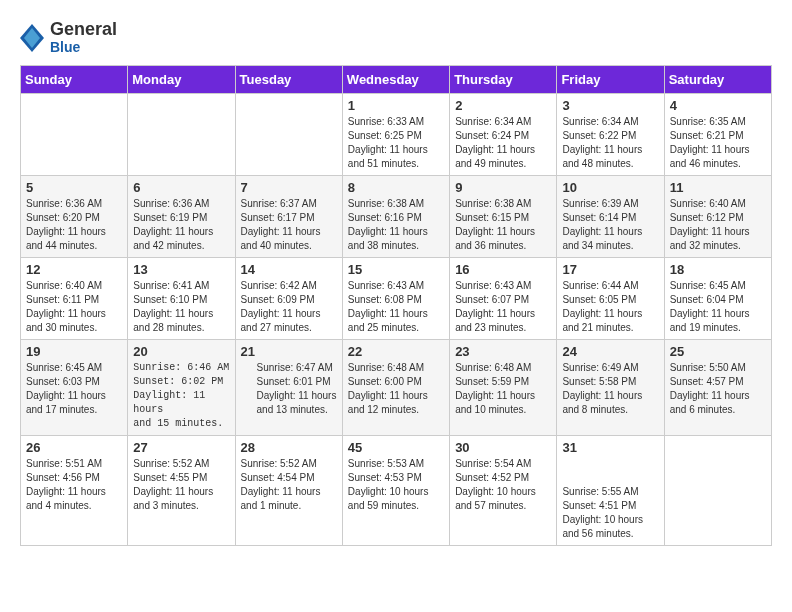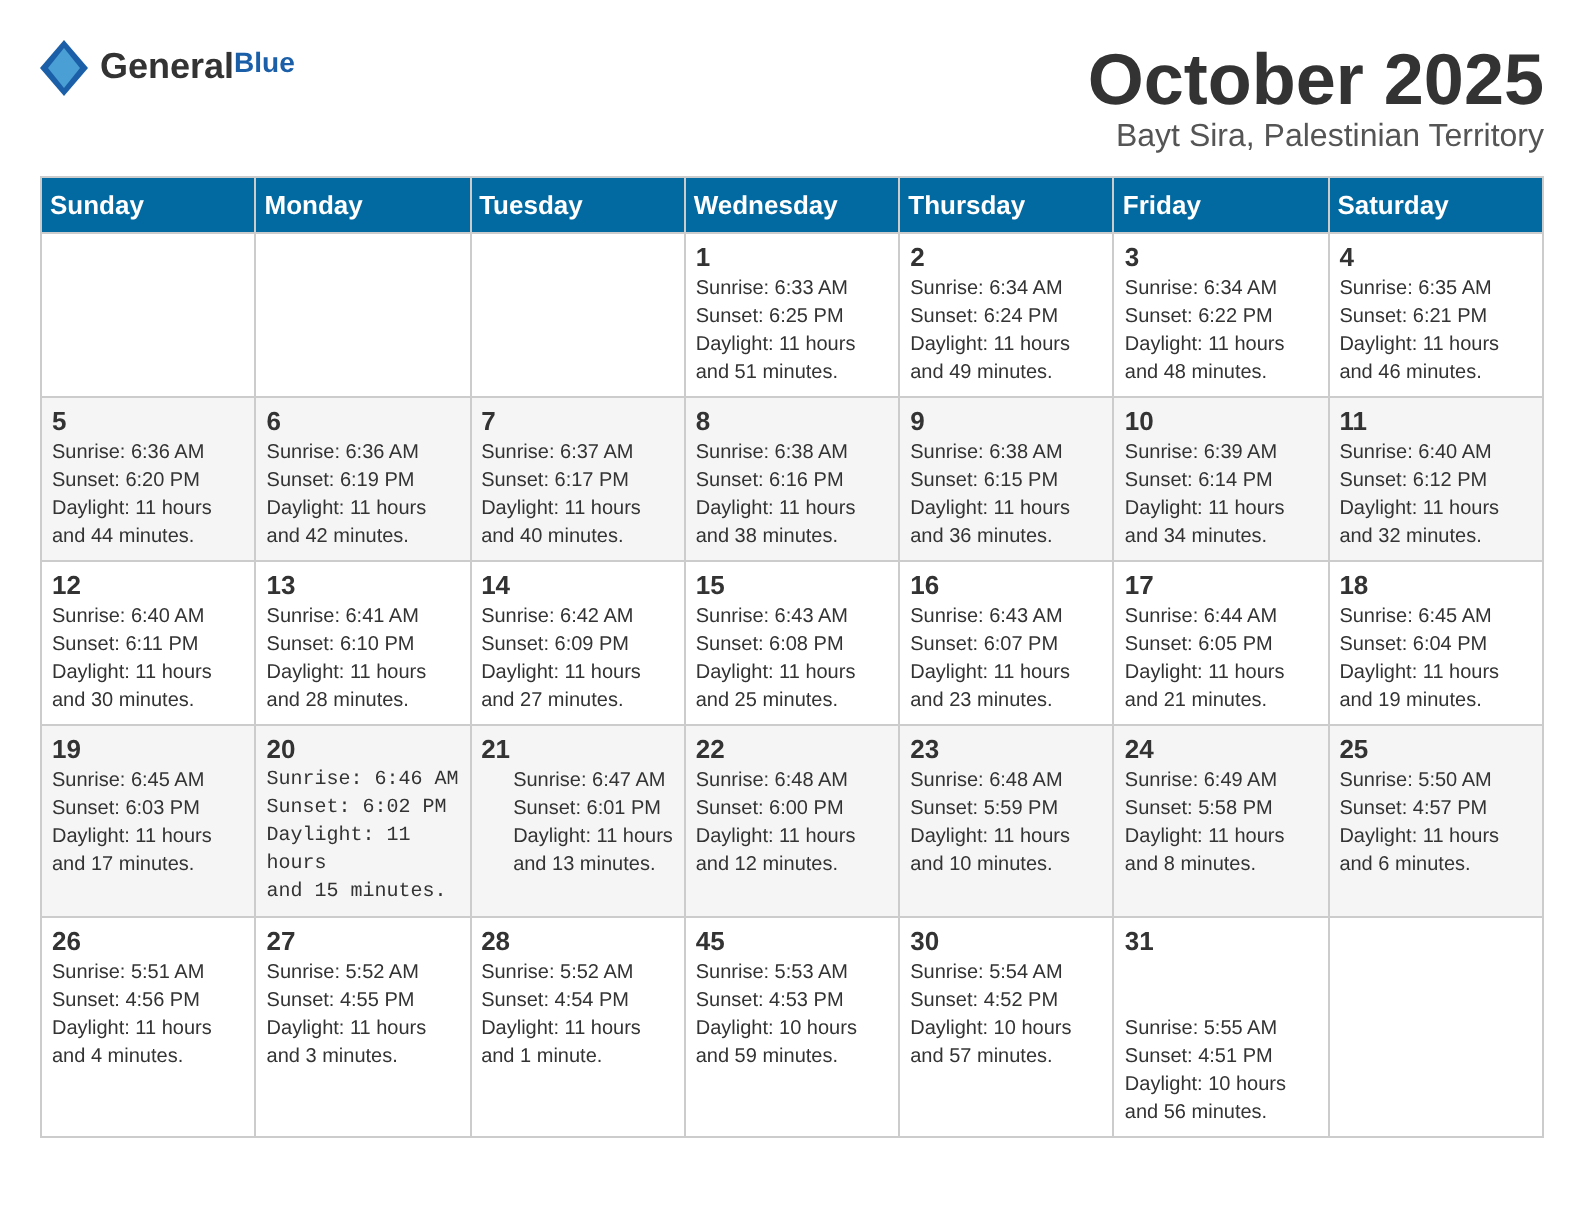--- a/index.html
+++ b/index.html
@@ -16,21 +16,21 @@
       justify-content: space-between;
       margin-bottom: 10px;
     }
     .logo {
       display: flex;
       align-items: center;
       gap: 4px;
     }
     .logo-text {
       display: flex;
-      flex-direction: row;
+      flex-direction: column;
       line-height: 1.1;
     }
     .logo-general {
       font-size: 18px;
       font-weight: bold;
       color: #333;
     }
     .logo-blue {
       font-size: 14px;
       font-weight: bold;
@@ -53,21 +53,21 @@
     .subtitle {
       font-size: 16px;
       color: #555;
     }
     .calendar {
       width: 100%;
       border-collapse: collapse;
       border: 1px solid #ccc;
     }
     .calendar th {
-      background-color: #0369a1;
+      background-color: #6d28d9;
       color: white;
       font-size: 13px;
       font-weight: bold;
       padding: 6px 4px;
       text-align: left;
       border: 1px solid #ccc;
     }
     .calendar td {
       vertical-align: top;
       border: 1px solid #ccc;
@@ -103,24 +103,20 @@
   <div class="logo">
     <svg class="logo-icon" viewBox="0 0 24 28" xmlns="http://www.w3.org/2000/svg">
       <polygon points="12,0 24,14 12,28 0,14" fill="#1a5fa8"></polygon>
       <polygon points="12,4 20,14 12,24 4,14" fill="#4a9fd4"></polygon>
     </svg>
     <div class="logo-text">
       <span class="logo-general">General</span>
       <span class="logo-blue">Blue</span>
     </div>
   </div>
-  <div class="title-area">
-    <div class="month-title">October 2025</div>
-    <div class="subtitle">Bayt Sira, Palestinian Territory</div>
-  </div>
 </div>
 
 <table class="calendar">
   <thead>
     <tr>
     <th>Sunday</th>
         <th>Monday</th>
         <th>Tuesday</th>
         <th>Wednesday</th>
         <th>Thursday</th>

